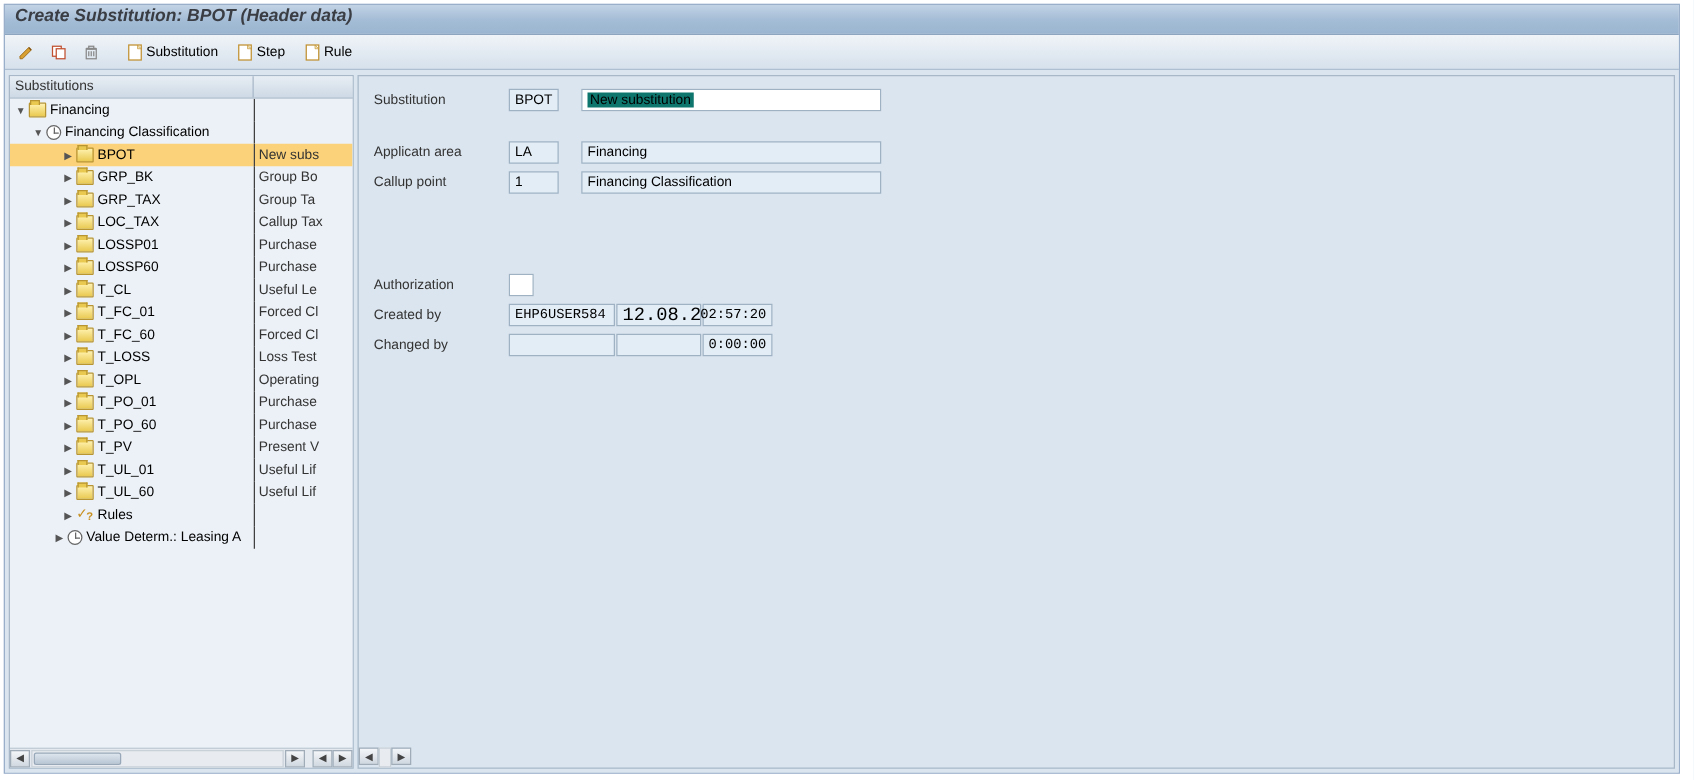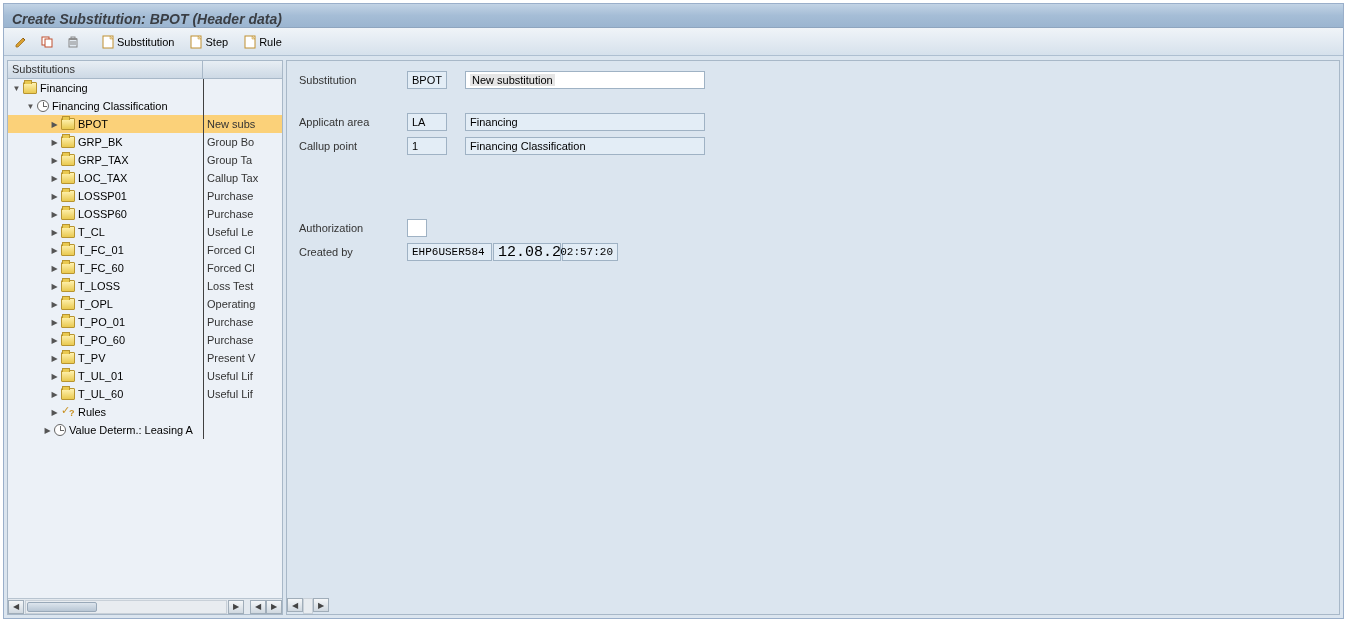--- a/index.html
+++ b/index.html
@@ -17,21 +17,21 @@
       width: 1341px;
       height: 616px;
       margin: 3px;
       background: #dbe5ef;
     }
     .title-bar {
       background: linear-gradient(to bottom, #c2d3e5, #a5bdd6 50%, #9bb5d0);
       height: 24px;
       border-bottom: 1px solid #8ea5bf;
       display: flex;
-      align-items: flex-end;
+      align-items: flex-start;
       padding: 0 8px;
       font-weight: bold;
       font-style: italic;
       font-size: 14px;
       color: #3a3e44;
     }
     .toolbar {
       height: 28px;
       background: linear-gradient(to bottom, #f0f4f8, #d6e1ec);
       border-bottom: 1px solid #aebfd1;
@@ -213,21 +213,21 @@
       font-family: Arial, sans-serif;
       margin-right: 6px;
     }
     .form-field.editable {
       background: #fff;
     }
     .form-field.selected-text {
       background: #fff;
     }
     .selected-inner {
-      background: #e5e5e5;
+      background: #0f766e;
       padding: 0 2px;
     }
     .form-spacer { height: 18px; }
     .w40 { width: 40px; }
     .w30 { width: 20px; }
     .w240 { width: 240px; }
     .w92 { width: 85px; font-family: 'Courier New', monospace; font-size: 11px;}
     .w75 { width: 68px; font-family: 'Courier New', monospace; font-size: 15px;}
     .w60 { width: 56px; font-family: 'Courier New', monospace; font-size: 11px; justify-content: flex-end;}
     .right-scroll {
@@ -522,20 +522,26 @@
         <div class="form-field editable w30"></div>
       </div>
 
       <div class="form-row">
         <div class="form-label">Created by</div>
         <div class="form-field w92">EHP6USER584</div>
         <div class="form-field w75" style="margin-left:-5px">12.08.2018</div>
         <div class="form-field w60" style="margin-left:-5px">02:57:20</div>
       </div>
 
+      <div class="form-row">
+        <div class="form-label">Changed by</div>
+        <div class="form-field w92"></div>
+        <div class="form-field w75" style="margin-left:-5px"></div>
+        <div class="form-field w60" style="margin-left:-5px">0:00:00</div>
+      </div>
 
       <div class="right-scroll">
         <div class="scroll-btn">◀</div>
         <div style="width:10px;border:1px solid #c8d0d8;background:#e8ecf0"></div>
         <div class="scroll-btn">▶</div>
       </div>
     </div>
 
   </div>
 </div>

